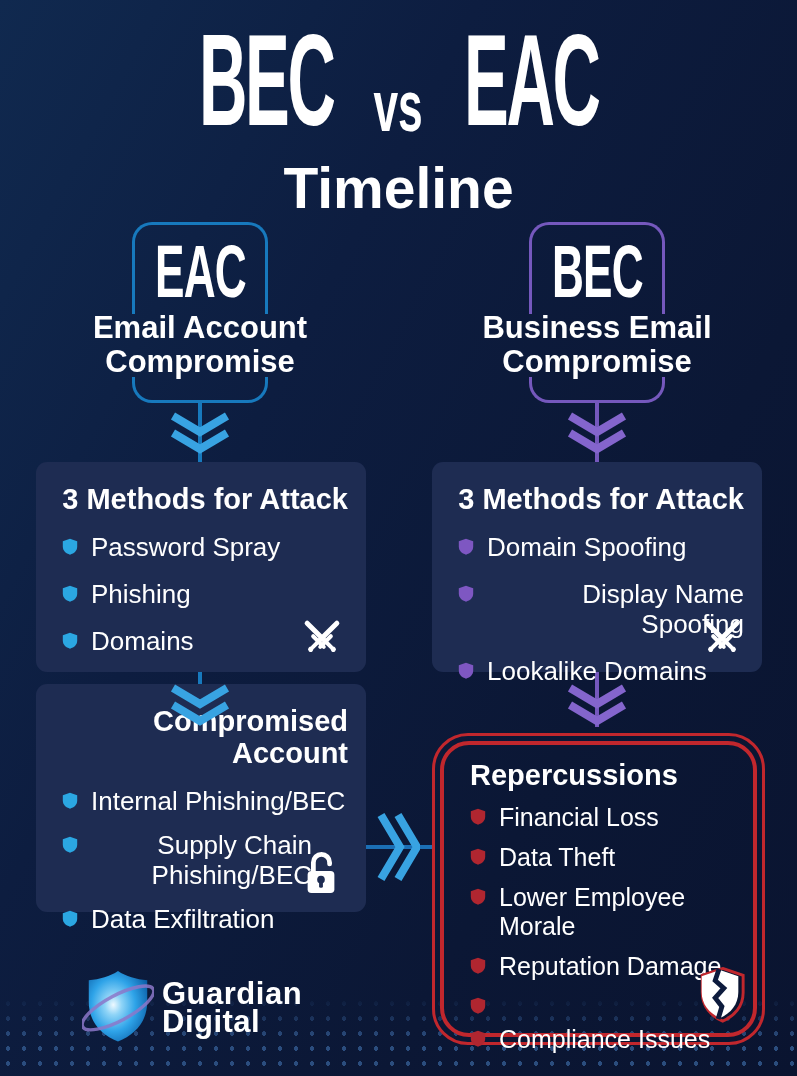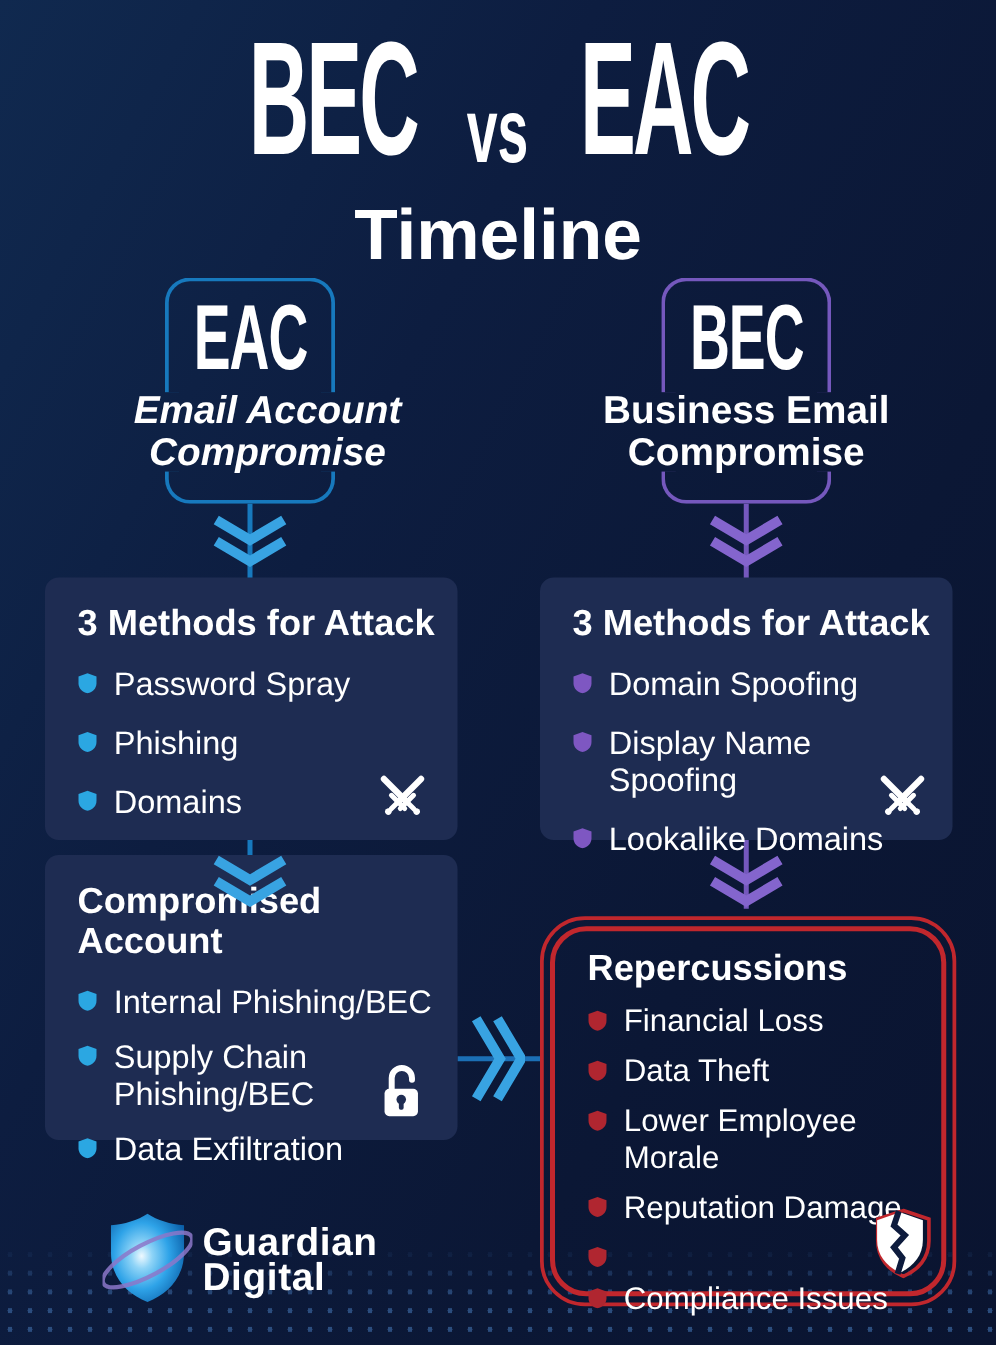--- a/index.html
+++ b/index.html
@@ -40,21 +40,21 @@
   .vline{position:absolute;width:4px;}
   .vline.blue{background:#1779bd;}
   .vline.purple{background:#7558bd;}
   .chev-down{position:absolute;width:64px;height:44px;z-index:2;}
   .chev-down polyline{fill:none;stroke-width:8;}
   .hline{position:absolute;height:4px;background:#1b6fb5;}
   .chev-right{position:absolute;width:44px;height:76px;z-index:2;}
   .chev-right polyline{fill:none;stroke:#38a3e2;stroke-width:8;}
   
   .card{position:absolute;width:330px;background:#1e2c52;border-radius:11px;
-    padding:22px 18px 0 26px;z-index:1;}
+    padding:22px 18px 0 26px;z-index:1;text-align:right;}
   .card-title{font-size:29px;font-weight:bold;line-height:1.1;margin:0 0 16px 0;}
   .bullet{display:flex;align-items:flex-start;gap:13px;font-size:26px;line-height:30px;}
   .bullet svg{flex-shrink:0;margin-top:6px;}
   .methods .bullet{margin-bottom:17px;}
   .outcome .bullet{margin-bottom:14px;}
   .corner-icon{position:absolute;}
   
   .redbox{position:absolute;left:432px;top:733px;width:333px;height:312px;
     border:3px solid #c1272d;border-radius:36px;z-index:1;}
   .redbox-inner{position:absolute;inset:5px;border:4px solid #c1272d;border-radius:29px;}
@@ -79,21 +79,21 @@
       <span class="title-big">BEC</span>
       <span class="title-vs">vs</span>
       <span class="title-big">EAC</span>
     </div>
     <div class="subtitle">Timeline</div>
   </div>
 
   <div class="bracket-top eac-accent" style="left:132px;">
     <span class="acronym">EAC</span>
   </div>
-  <div class="colname" style="left:49px;font-style:italic;">
+  <div class="colname" style="left:35px;">
     <div>Email Account</div>
     <div>Compromise</div>
   </div>
   <div class="bracket-bottom eac-accent" style="left:132px;"></div>
 
   <div class="vline blue" style="left:198px;top:403px;height:60px;"></div>
   <svg class="chev-down" style="left:168px;top:412px;color:#38a3e2;" viewBox="0 0 64 44">
     <polyline points="5,4 32,20 59,4" stroke="currentColor"></polyline>
     <polyline points="5,21 32,37 59,21" stroke="currentColor"></polyline>
   </svg>

